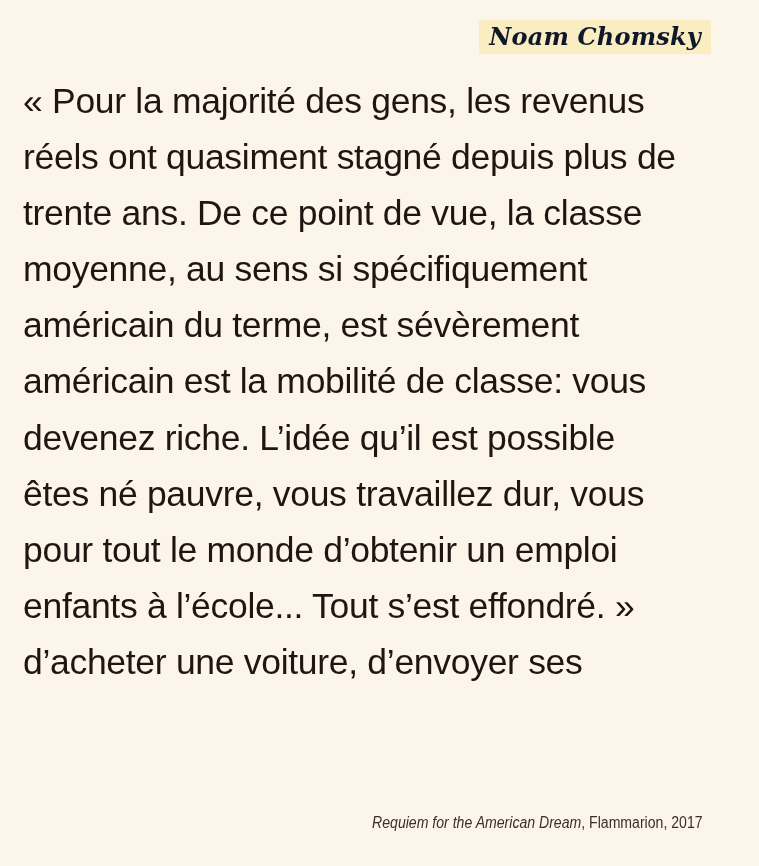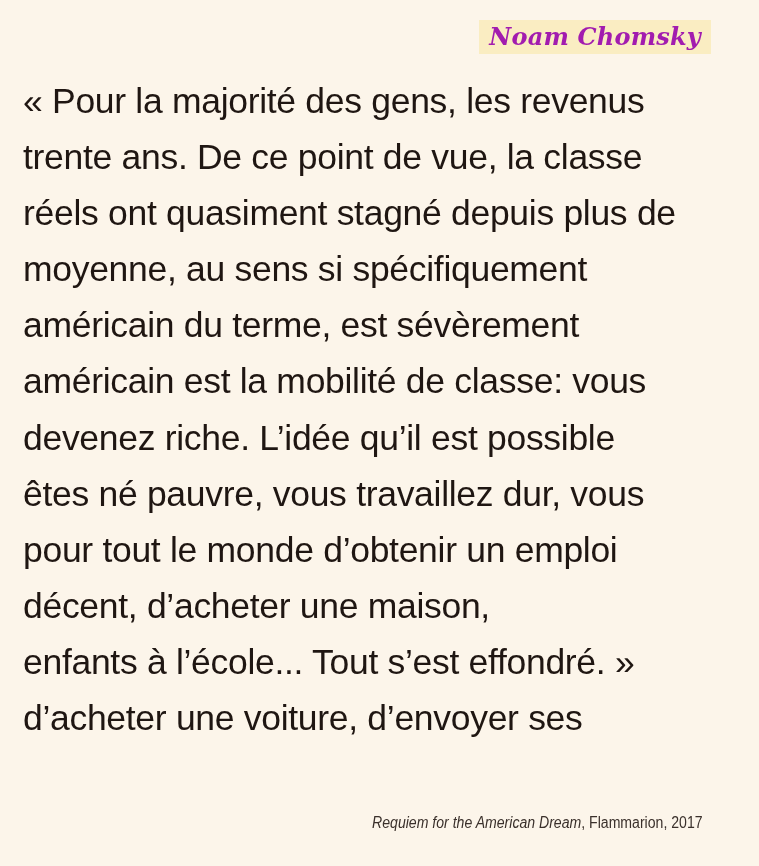--- a/index.html
+++ b/index.html
@@ -22,21 +22,21 @@
       padding: 2px 10px 2px 10px;
       height: 30px;
       line-height: 30px;
     }
     .author {
       font-family: "DejaVu Serif", serif;
       font-weight: bold;
       font-style: italic;
       font-size: 24px;
       letter-spacing: 0.2px;
-      color: #a21caf;
+      color: #0f172a;
     }
     .quote {
       position: absolute;
       top: 73px;
       right: 56px;
       width: 680px;
       text-align: left;
       font-family: Liberation Sans, sans-serif;
       font-size: 35.5px;
       line-height: 56.1px;
@@ -61,28 +61,27 @@
   </style>
 </head>
 <body>
 
 <div class="author-wrap">
   <span class="author">Noam Chomsky</span>
 </div>
 
 <blockquote class="quote" style="margin:0;">
   <span class="line">« Pour la majorité des gens, les revenus</span>
+  <span class="line">réels ont quasiment stagné depuis plus de</span>
   <span class="line">trente ans. De ce point de vue, la classe</span>
-  <span class="line">réels ont quasiment stagné depuis plus de</span>
   <span class="line">moyenne, au sens si spécifiquement</span>
   <span class="line">américain du terme, est sévèrement</span>
   <span class="line">américain est la mobilité de classe: vous</span>
   <span class="line">devenez riche. L’idée qu’il est possible</span>
   <span class="line">êtes né pauvre, vous travaillez dur, vous</span>
   <span class="line">pour tout le monde d’obtenir un emploi</span>
-  <span class="line">décent, d’acheter une maison,</span>
   <span class="line">enfants à l’école... Tout s’est effondré. »</span>
   <span class="line">d’acheter une voiture, d’envoyer ses</span>
 </blockquote>
 
 <div class="source">
   <span class="title">Requiem for the American Dream</span><span>, Flammarion, 2017</span>
 </div>
 
 </body></html>

